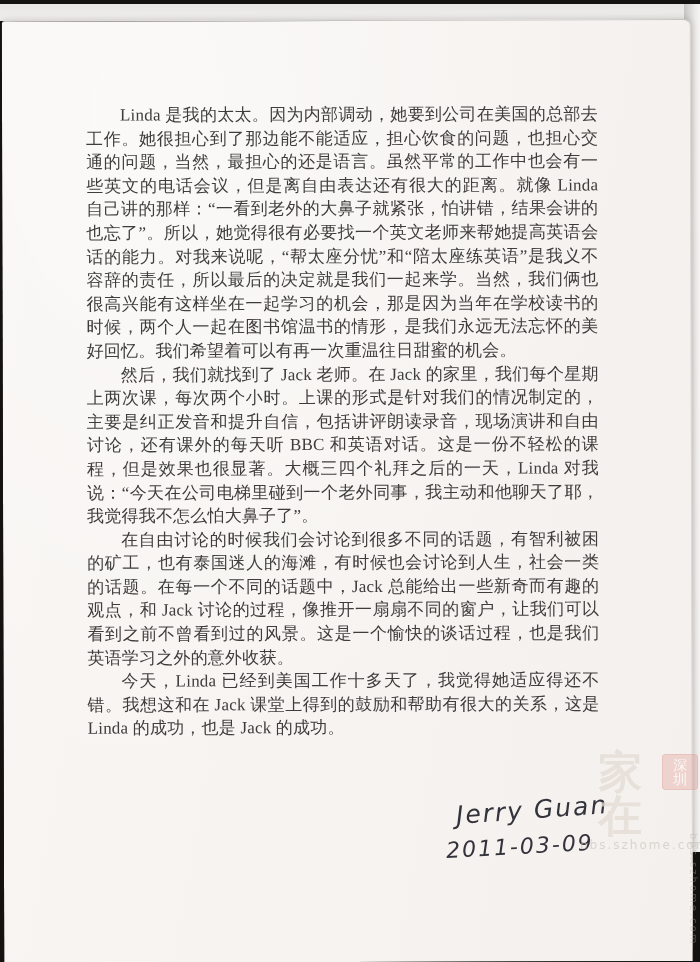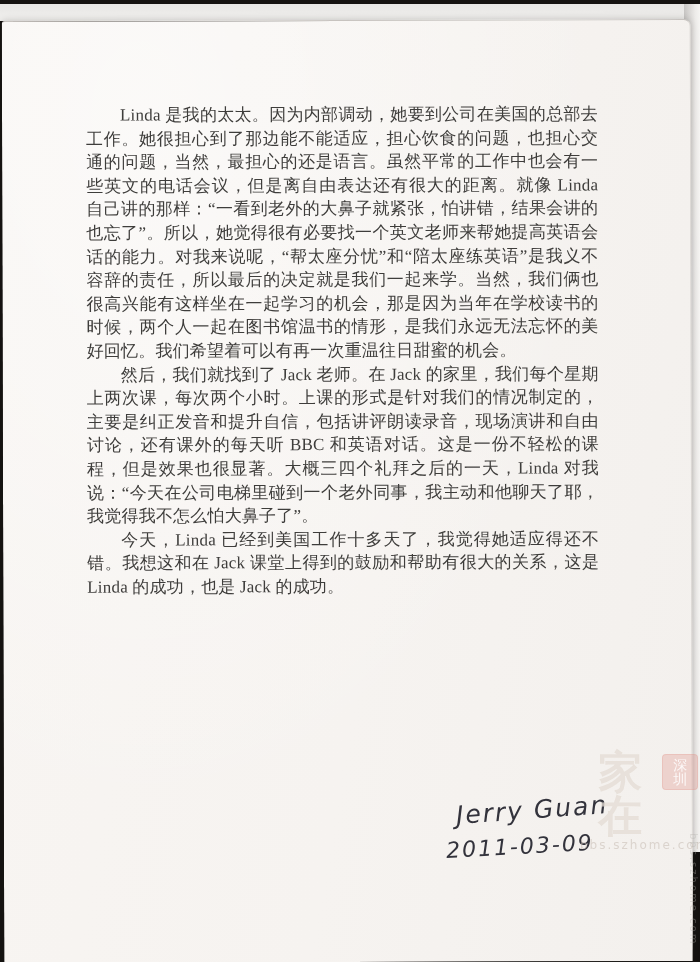--- a/index.html
+++ b/index.html
@@ -135,20 +135,21 @@
 <div class="stage">
 
   <div class="lid-band"></div>
   <div class="right-band"></div>
 
   <div class="paper">
 
     <div class="letter-body">
       <p>Linda 是我的太太。因为内部调动，她要到公司在美国的总部去工作。她很担心到了那边能不能适应，担心饮食的问题，也担心交通的问题，当然，最担心的还是语言。虽然平常的工作中也会有一些英文的电话会议，但是离自由表达还有很大的距离。就像 Linda 自己讲的那样：“一看到老外的大鼻子就紧张，怕讲错，结果会讲的也忘了”。所以，她觉得很有必要找一个英文老师来帮她提高英语会话的能力。对我来说呢，“帮太座分忧”和“陪太座练英语”是我义不容辞的责任，所以最后的决定就是我们一起来学。当然，我们俩也很高兴能有这样坐在一起学习的机会，那是因为当年在学校读书的时候，两个人一起在图书馆温书的情形，是我们永远无法忘怀的美好回忆。我们希望着可以有再一次重温往日甜蜜的机会。</p>
       <p>然后，我们就找到了 Jack 老师。在 Jack 的家里，我们每个星期上两次课，每次两个小时。上课的形式是针对我们的情况制定的，主要是纠正发音和提升自信，包括讲评朗读录音，现场演讲和自由讨论，还有课外的每天听 BBC 和英语对话。这是一份不轻松的课程，但是效果也很显著。大概三四个礼拜之后的一天，Linda 对我说：“今天在公司电梯里碰到一个老外同事，我主动和他聊天了耶，我觉得我不怎么怕大鼻子了”。</p>
+      <p>在自由讨论的时候我们会讨论到很多不同的话题，有智利被困的矿工，也有泰国迷人的海滩，有时候也会讨论到人生，社会一类的话题。在每一个不同的话题中，Jack 总能给出一些新奇而有趣的观点，和 Jack 讨论的过程，像推开一扇扇不同的窗户，让我们可以看到之前不曾看到过的风景。这是一个愉快的谈话过程，也是我们英语学习之外的意外收获。</p>
       <p>今天，Linda 已经到美国工作十多天了，我觉得她适应得还不错。我想这和在 Jack 课堂上得到的鼓励和帮助有很大的关系，这是 Linda 的成功，也是 Jack 的成功。</p>
     </div>
 
     <div class="signature">
       <span class="sig-name">Jerry Guan</span>
       <span class="sig-date">2011-03-09</span>
     </div>
 
   </div>
 

